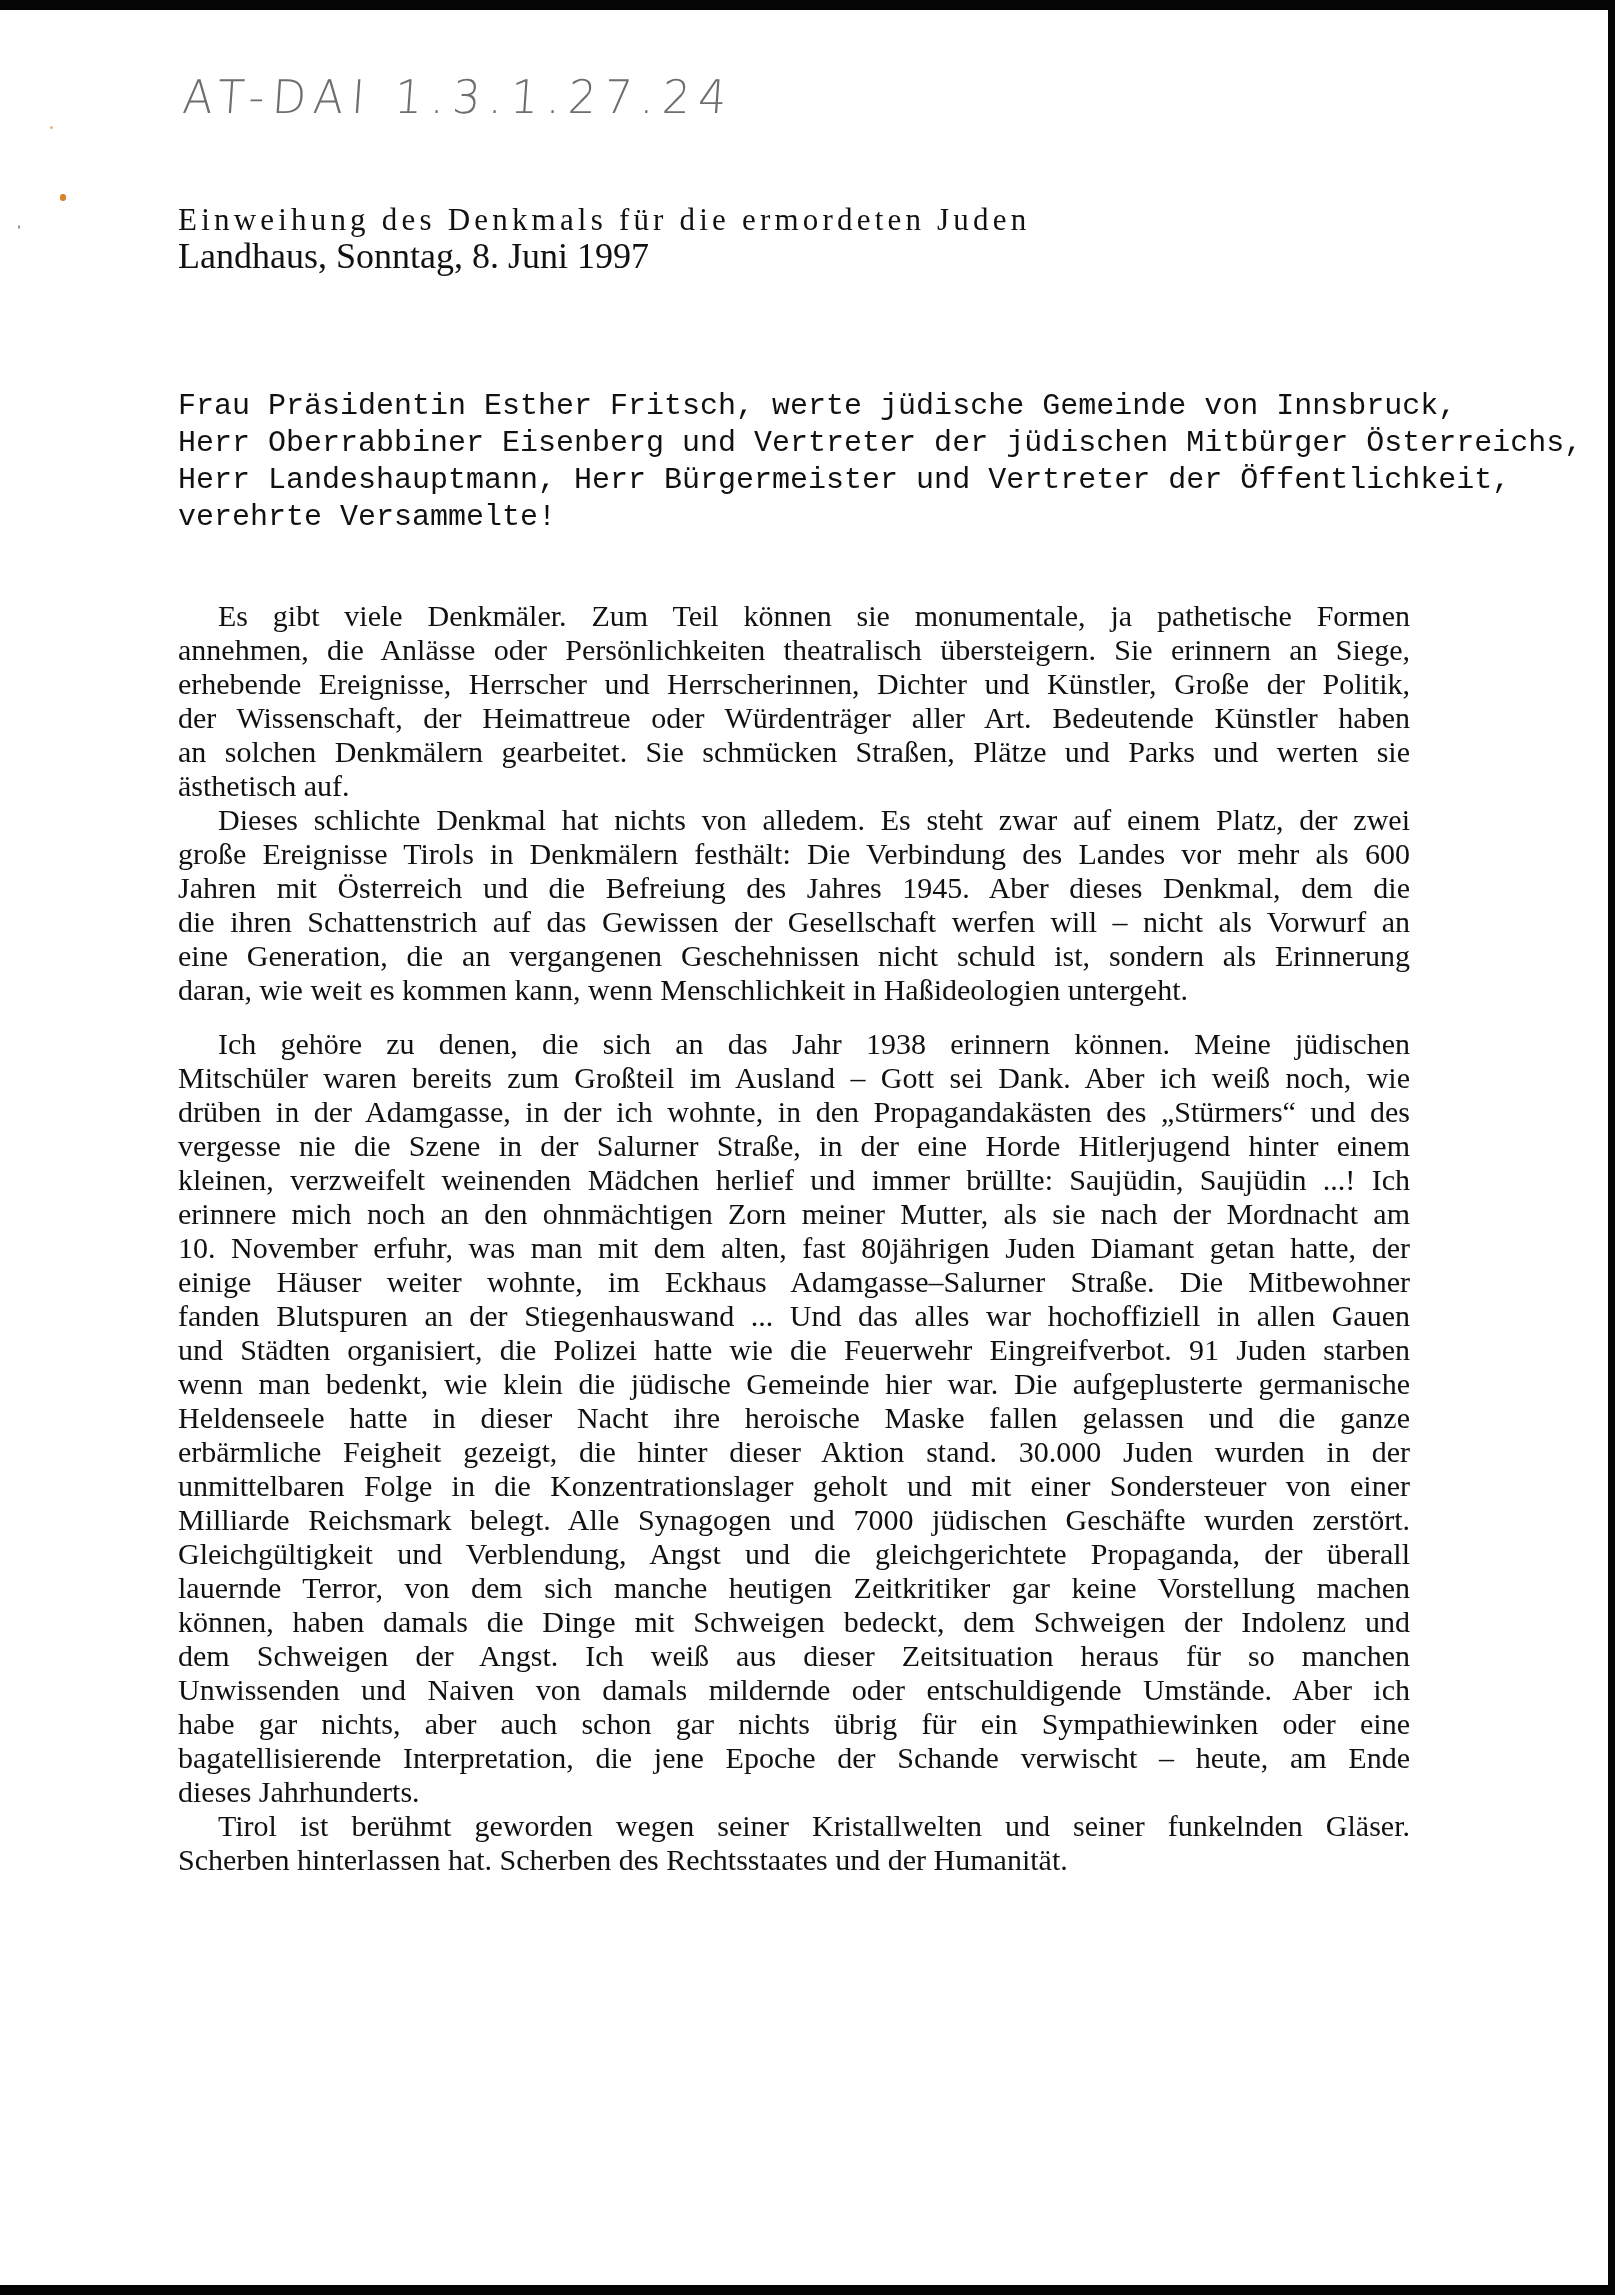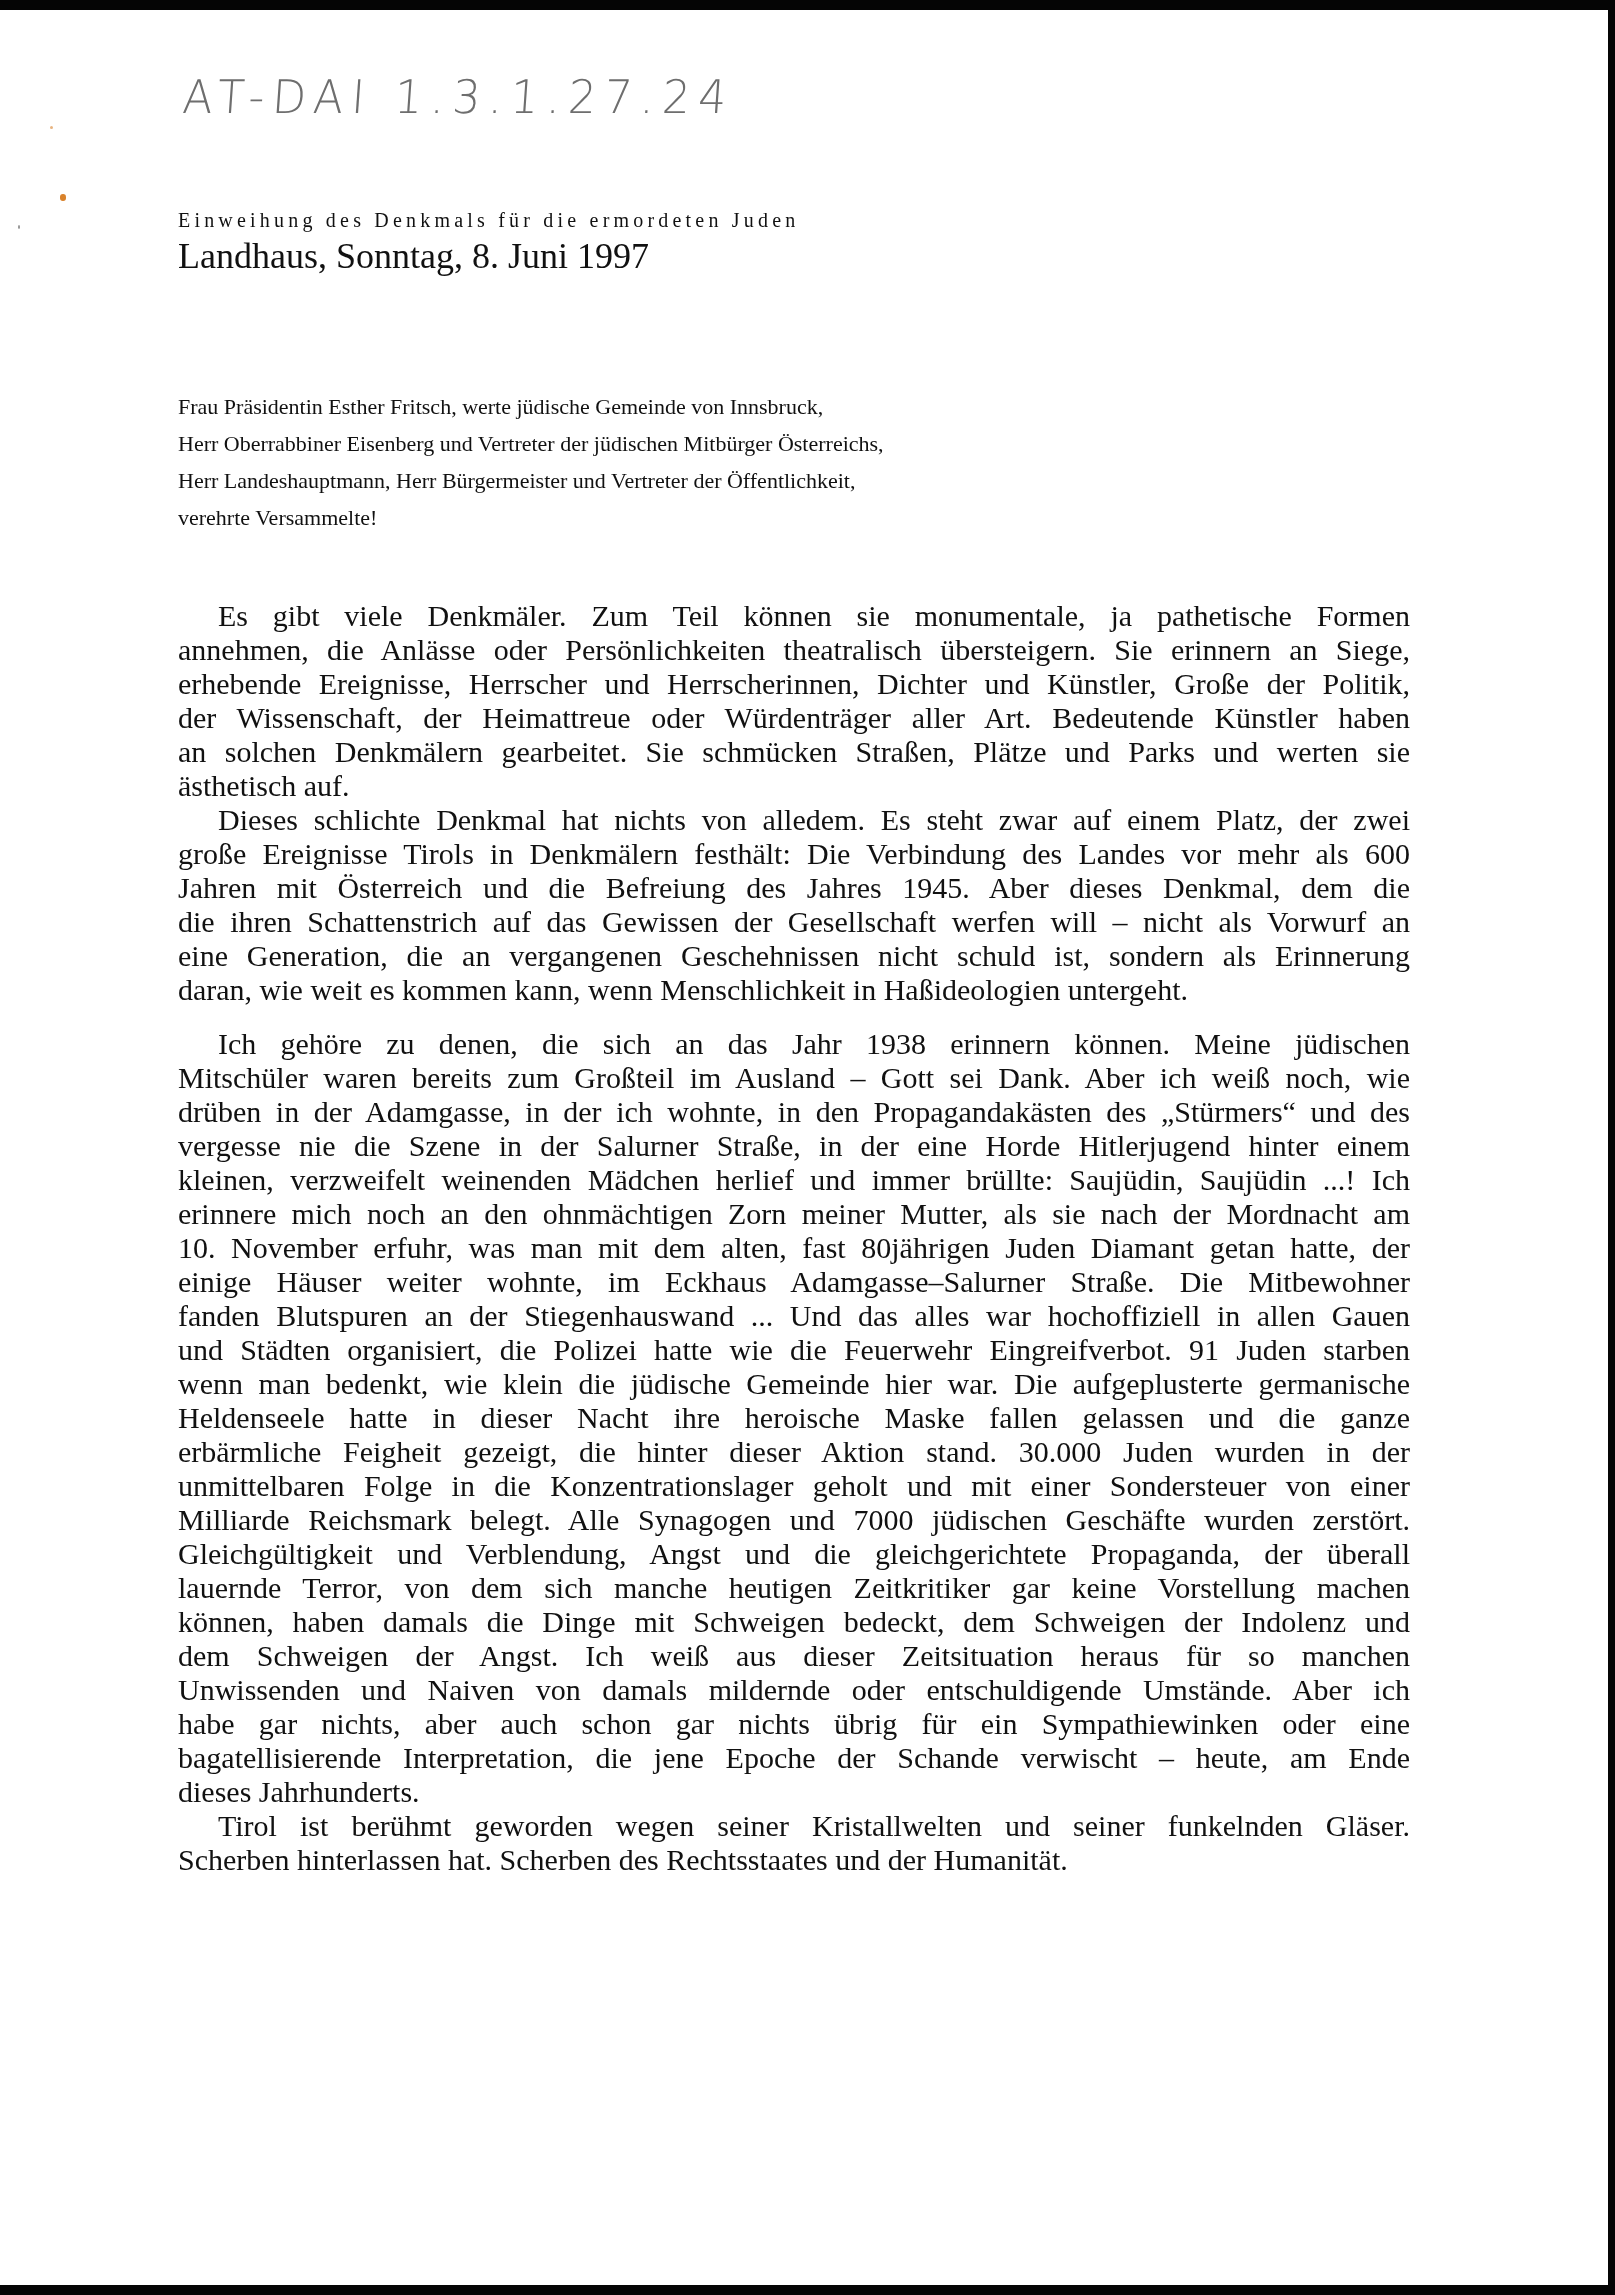--- a/index.html
+++ b/index.html
@@ -15,26 +15,26 @@
 
     .archive-mark {
       position: absolute; left: 183px; top: 71px;
       font-family: "DejaVu Sans", sans-serif; font-weight: 300;
       font-size: 44px; letter-spacing: 8px; color: #6e6e6e;
       transform: skewX(-4deg) scaleY(1.05); white-space: nowrap;
     }
 
     .title-block { position: absolute; left: 178px; top: 202px; }
     .title {
-      font-size: 20px; letter-spacing: 4.2px; line-height: 36px; white-space: nowrap;
+      font-size: 31px; letter-spacing: 4.2px; line-height: 36px; white-space: nowrap;
     }
     .subtitle { font-size: 36px; line-height: 36px; white-space: nowrap; }
 
     .salutation { position: absolute; left: 178px; top: 388px; }
-    .salutation .line { font-size: 22px; line-height: 37px; white-space: nowrap; }
+    .salutation .line { font-size: 30px; line-height: 37px; white-space: nowrap; font-family: Liberation Mono, monospace; }
 
     .body-text { position: absolute; left: 178px; top: 599px; width: 1232px; }
     .para { margin: 0; }
     .para .line {
       display: block; font-size: 30px; line-height: 34px;
       text-align: justify; text-align-last: justify; white-space: normal;
     }
     .para .line.last { text-align-last: left; }
     .para .line.first { text-indent: 40px; }
     .para.gap-before { margin-top: 20px; }

